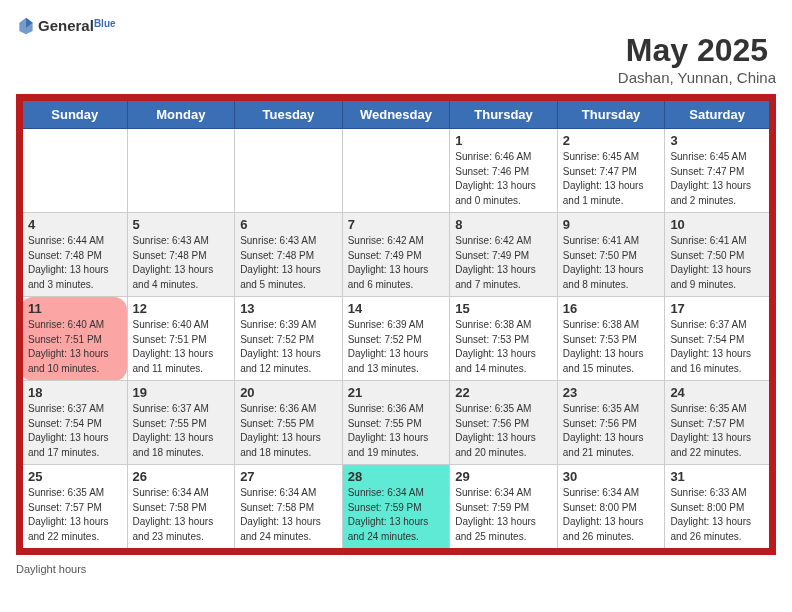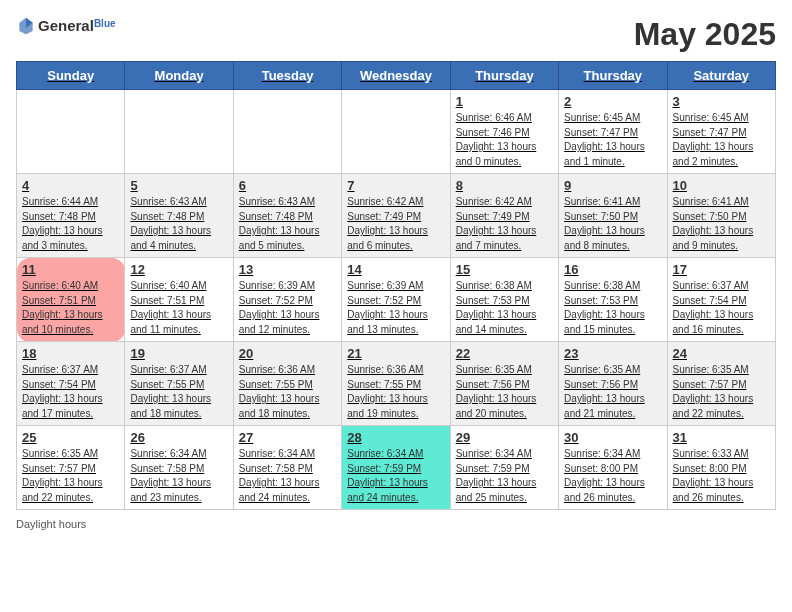--- a/index.html
+++ b/index.html
@@ -20,35 +20,35 @@
       display: flex;
       align-items: center;
       gap: 2px;
     }
     .logo-icon {
       width: 20px;
       height: 20px;
     }
     .title-block {
       text-align: center;
+      margin-top: 16px;
     }
     .month-title {
       font-size: 32px;
       font-weight: bold;
       color: #333;
     }
     .location-title {
       font-size: 15px;
       color: #555;
     }
     .calendar {
       width: 100%;
       border-collapse: collapse;
-      border: 1px solid #b91c1c;
-      text-decoration: underline;
+      border: 7px solid #b91c1c;
     }
     .calendar th {
       background-color: #3a6fb5;
       color: #fff;
       font-size: 13px;
       font-weight: bold;
       padding: 6px 4px;
       text-align: center;
       border: 1px solid #2a5090;
     }
@@ -101,20 +101,21 @@
         <path d="M12 2 L20 8 L12 14 Z" fill="#3a6fb5"></path>
       </svg>
       <div style="display:flex;flex-direction:row;line-height:1.1;margin-left:2px;">
         <span style="font-size:15px;font-weight:bold;color:#333;">General</span>
         <span style="font-size:10px;font-weight:bold;color:#3a6fb5;">Blue</span>
       </div>
     </div>
   </div>
   <div class="title-block">
     <div class="month-title">May 2025</div>
+    <div class="location-title">Dashan, Yunnan, China</div>
   </div>
 </div>
 
 <table class="calendar">
   <thead>
     <tr>
     <th>Sunday</th>
         <th>Monday</th>
         <th>Tuesday</th>
         <th>Wednesday</th>

